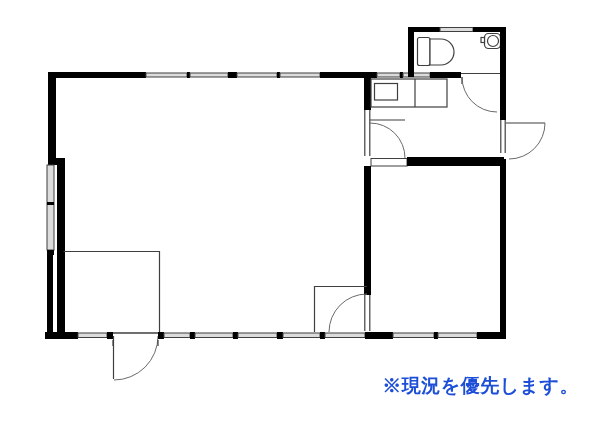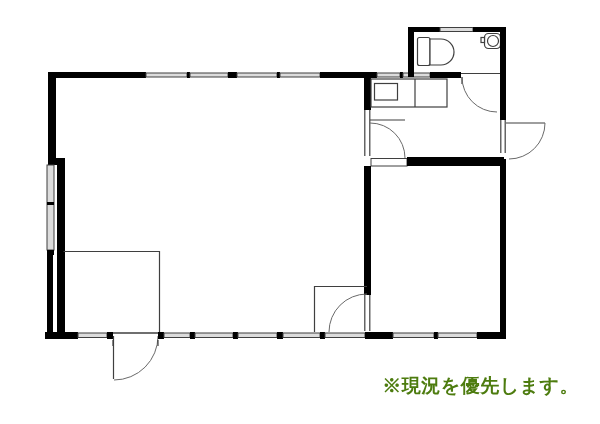--- a/index.html
+++ b/index.html
@@ -9,21 +9,21 @@
     font-family:"Liberation Sans", sans-serif;
     position:relative;
     overflow:hidden;
   }
   #plan{position:absolute;left:0;top:0;}
   .notes{
     position:absolute;
     right:21px;
     bottom:26px;
     text-align:right;
-    color:#4d7c0f;
+    color:#1d4ed8;
     margin-left:16px;
   }
   .notes .line1{
     font-size:19px;
     line-height:25px;
     font-weight:bold;
     letter-spacing:0.5px;
     white-space:nowrap;
   }
   .notes .line2{

